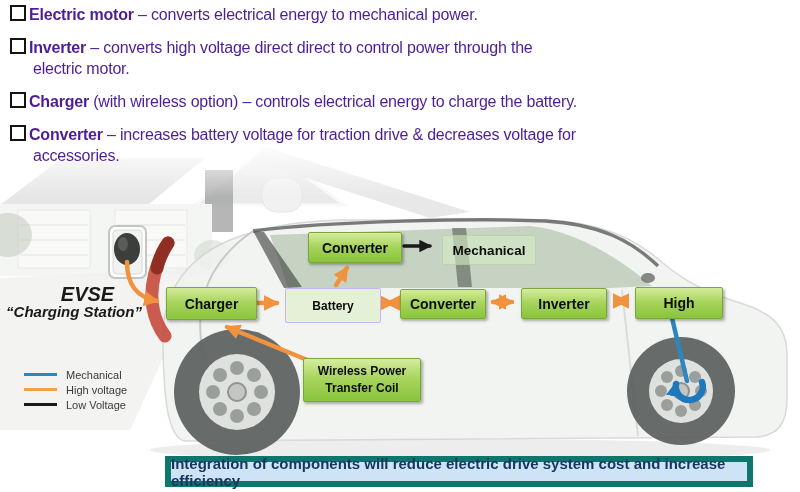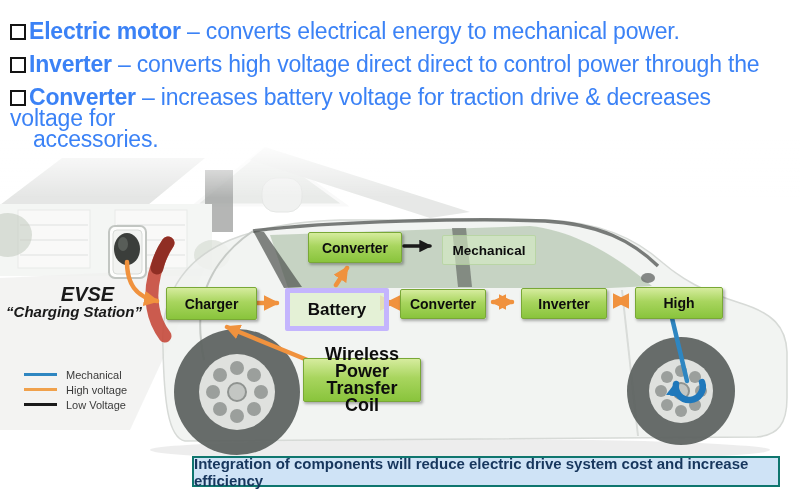--- a/index.html
+++ b/index.html
@@ -1,55 +1,55 @@
 <!DOCTYPE html>
 <html><head>
 <meta charset="utf-8">
 <style>
   html,body{margin:0;padding:0;}
   body{width:800px;height:492px;position:relative;overflow:hidden;background:#ffffff;
        font-family:"Liberation Sans", sans-serif;}
   .stage{position:absolute;inset:0;width:800px;height:492px;}
 
   
-  .bullets{position:absolute;left:10px;top:21px;width:778px;color:#3b82f6;
-           font-size:23px;line-height:21px;letter-spacing:-0.2px;}
+  .bullets{position:absolute;left:10px;top:4px;width:778px;color:#4c1d95;
+           font-size:16px;line-height:21px;letter-spacing:-0.2px;}
   .bullet{margin-bottom:12px;}
   .sq{display:inline-block;width:12px;height:12px;border:2.5px solid #141414;
       background:#fff;margin-right:3px;vertical-align:-1px;}
   .bullet b{font-weight:bold;}
   .cont{padding-left:23px;}
 
   
   .gbox{position:absolute;display:flex;align-items:center;justify-content:center;
         font-weight:bold;font-size:14px;color:#0d0d0d;text-align:center;
         background:linear-gradient(#d6ec9e,#a8d55e 45%,#89c43c);
         border:1px solid #79a836;border-radius:2px;
         box-shadow:1.5px 2px 3px rgba(0,0,0,0.3);}
-  .gbox.light{background:rgba(225,240,208,0.82);border:5px solid #c4b5fd;
-              box-shadow:none;font-size:17px;}
+  .gbox.light{background:rgba(225,240,208,0.82);border:1px solid #c4b5fd;
+              box-shadow:none;font-size:12px;}
   .gbox.ghost{background:rgba(213,235,196,0.62);border:1px solid rgba(160,200,130,0.45);
               box-shadow:none;font-size:13.5px;}
-  .gbox.small{font-size:18px;line-height:17px;padding:2px 4px;box-sizing:border-box;}
+  .gbox.small{font-size:12px;line-height:17px;padding:2px 4px;box-sizing:border-box;}
 
   
   .evse{position:absolute;left:0px;top:286px;width:148px;text-align:center;
         font-weight:bold;font-style:italic;color:#1a1a1a;}
   .evse .l1{font-size:20px;line-height:17px;margin-left:27px;}
   .evse .l2{font-size:15px;line-height:17px;}
 
   
   .legend{position:absolute;left:24px;top:367px;text-align:right;}
   .lrow{display:flex;align-items:center;height:15px;}
   .lswatch{width:33px;height:3.5px;margin-right:9px;}
   .llabel{font-size:11px;color:#3a3a3a;}
 
   
-  .banner{position:absolute;left:192px;top:456px;width:588px;height:31px;
-          box-sizing:border-box;background:#cfe3f6;border:2px solid #0f766e;
+  .banner{position:absolute;left:165px;top:456px;width:588px;height:31px;
+          box-sizing:border-box;background:#cfe3f6;border:6px solid #0f766e;
           display:flex;align-items:center;justify-content:center;
           font-size:15px;font-weight:bold;color:#17365d;}
 </style>
 </head>
 <body>
 
 <svg class="stage" viewBox="0 0 800 492" xmlns="http://www.w3.org/2000/svg">
   <defs>
     <linearGradient id="fadeTop" x1="0" y1="0" x2="0" y2="1">
       <stop offset="0" stop-color="#ffffff" stop-opacity="1"></stop>
@@ -168,20 +168,24 @@
     <path d="M702,382 A13.5,13.5 0 1 1 676,384" fill="none" stroke="#1f78bb" stroke-width="6.5" marker-end="url(#ah-b)"></path>
   </g>
 </svg>
 
 <div class="bullets">
   <div class="bullet">
     <span class="sq"></span><b>Electric motor</b><span> – converts electrical energy to mechanical power.</span>
   </div>
   <div class="bullet">
     <span class="sq"></span><b>Inverter</b><span> – converts high voltage direct direct to control power through the</span>
+    <div class="cont">electric motor.</div>
+  </div>
+  <div class="bullet">
+    <span class="sq"></span><b>Charger</b><span> (with wireless option) –  controls electrical energy to charge the battery.</span>
   </div>
   <div class="bullet">
     <span class="sq"></span><b>Converter</b><span> – increases battery voltage for traction drive &amp; decreases voltage for</span>
     <div class="cont">accessories.</div>
   </div>
 </div>
 
 <div class="gbox" style="left:308px;top:232px;width:92px;height:29px;">Converter</div>
 <div class="gbox ghost" style="left:442px;top:235px;width:92px;height:28px;">Mechanical</div>
 <div class="gbox" style="left:166px;top:287px;width:89px;height:31px;">Charger</div>

